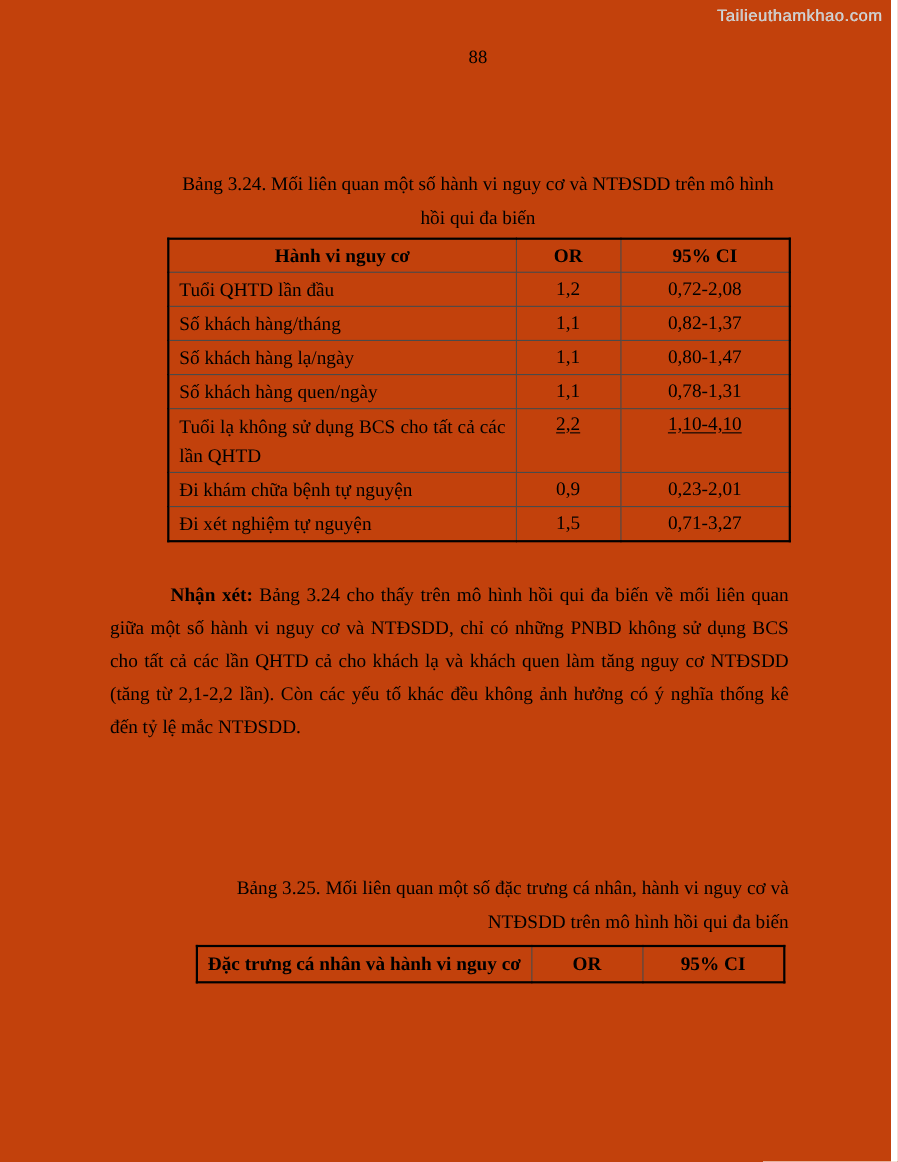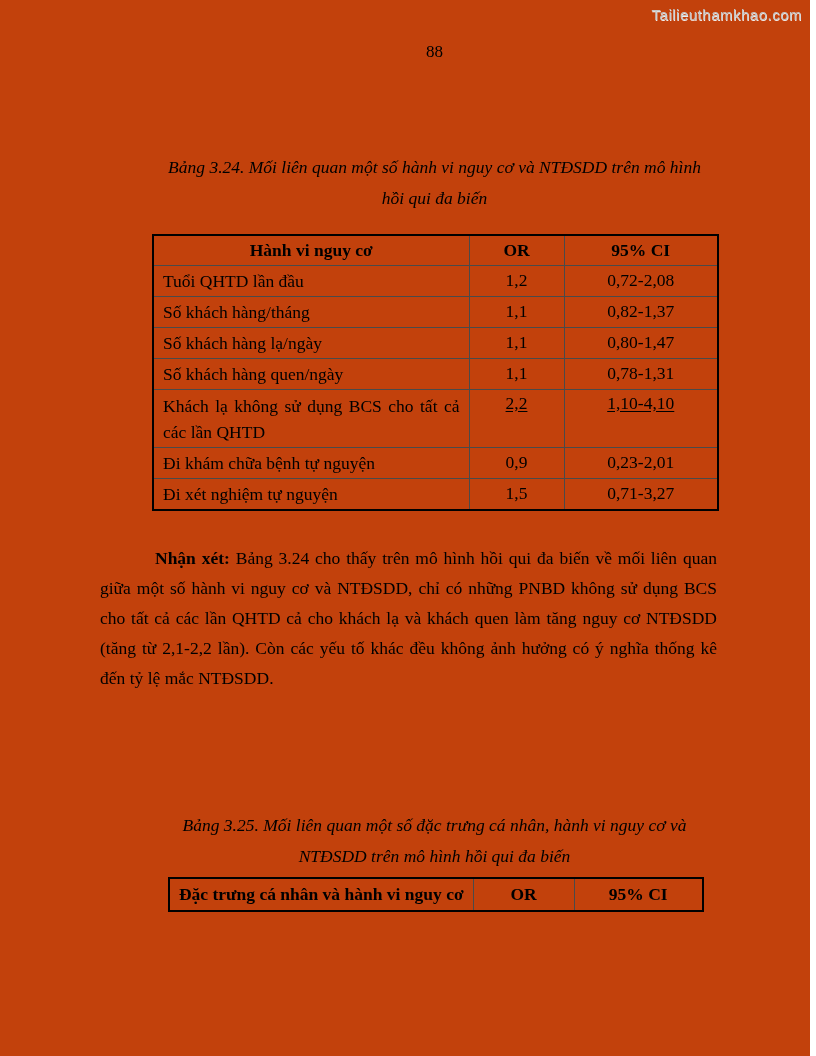--- a/index.html
+++ b/index.html
@@ -23,35 +23,34 @@
     text-shadow: 0.5px 0.5px 0 #efefef;
     letter-spacing: 0.5px;
   }
   .content { margin-left: 152px; width: 565px; }
   .page-number {
     padding-top: 42px;
     text-align: center;
     font-size: 17px;
   }
   .caption {
-    font-style: italic;
     font-size: 17.5px;
     text-align: center;
     line-height: 31px;
   }
   .caption-1 { margin-top: 90px; }
-  .caption-2 { margin-top: 117px; }
+  .caption-2 { margin-top: 117px; text-align: right; }
   table {
     border-collapse: collapse;
     table-layout: fixed;
     border: 2px solid #000;
     font-size: 17.5px;
   }
-  .t1 { width: 565px; margin-top: 20px; }
-  .t2 { width: 534px; margin-left: 16px; margin-top: 5px; }
+  .t1 { width: 565px; margin-top: 2px; }
+  .t2 { width: 534px; margin-left: 26px; margin-top: 5px; }
   th, td { border: 1px solid #4a4a4a; }
   th {
     font-weight: bold;
     text-align: center;
     height: 30px;
     padding: 2px 6px;
   }
   .t2 th { height: 33px; }
   td { padding: 2px 9px; vertical-align: middle; }
   td.lbl { text-align: left; height: 30px; line-height: 26px; }
@@ -111,21 +110,21 @@
           <td class="lbl">Số khách hàng lạ/ngày</td>
           <td class="val">1,1</td>
           <td class="val">0,80-1,47</td>
         </tr>
         <tr>
           <td class="lbl">Số khách hàng quen/ngày</td>
           <td class="val">1,1</td>
           <td class="val">0,78-1,31</td>
         </tr>
         <tr>
-          <td class="lbl two-line">Khách lạ không sử dụng BCS cho tất cả các lần QHTD</td>
+          <td class="lbl two-line">Tuổi lạ không sử dụng BCS cho tất cả các lần QHTD</td>
           <td class="val" style="vertical-align:top;padding-top:3px;"><span class="u">2,2</span></td>
           <td class="val" style="vertical-align:top;padding-top:3px;"><span class="u">1,10-4,10</span></td>
         </tr>
         <tr>
           <td class="lbl">Đi khám chữa bệnh tự nguyện</td>
           <td class="val">0,9</td>
           <td class="val">0,23-2,01</td>
         </tr>
         <tr>
           <td class="lbl">Đi xét nghiệm tự nguyện</td>

